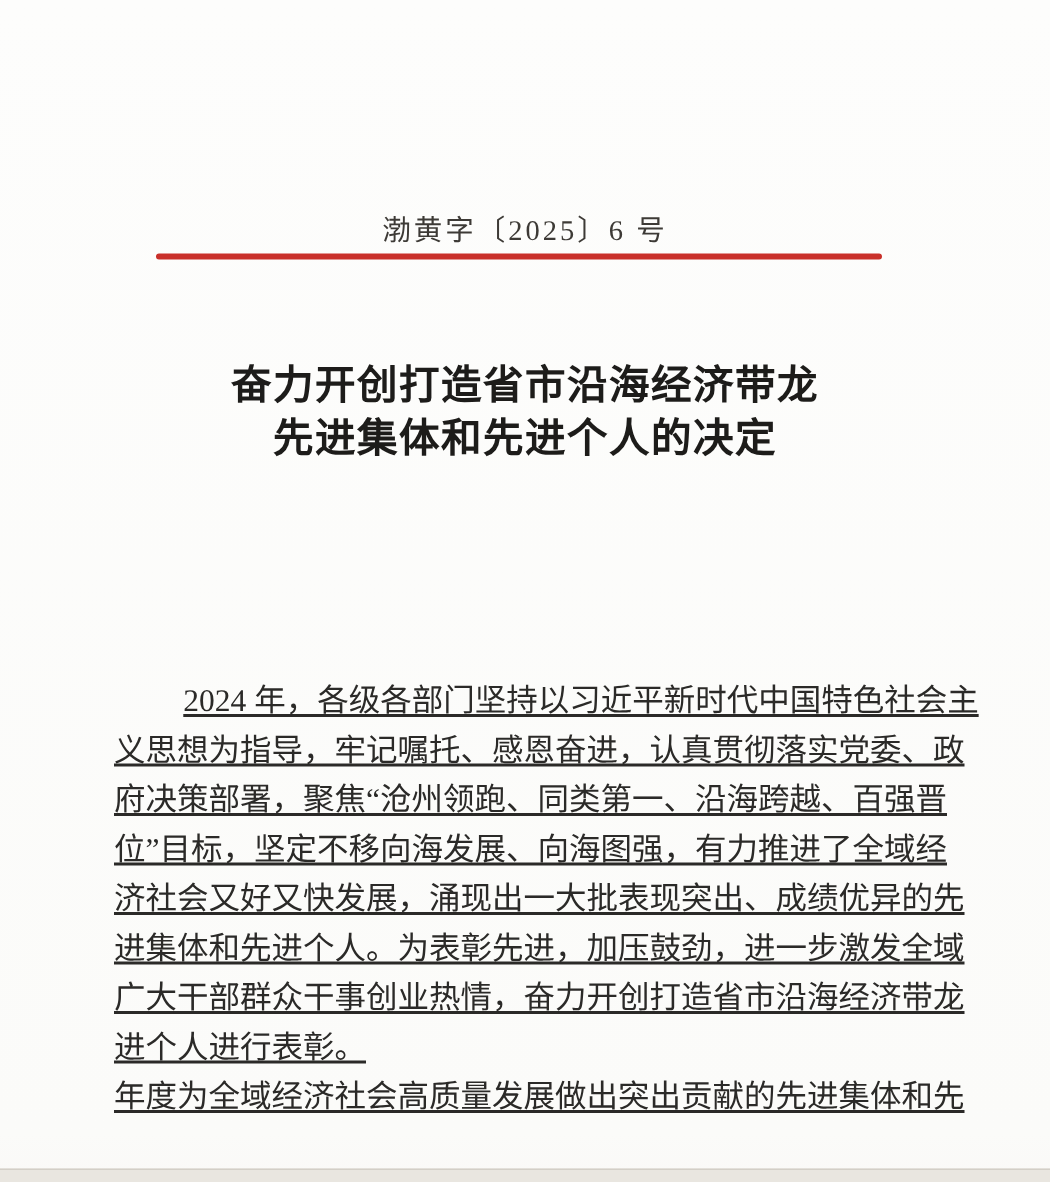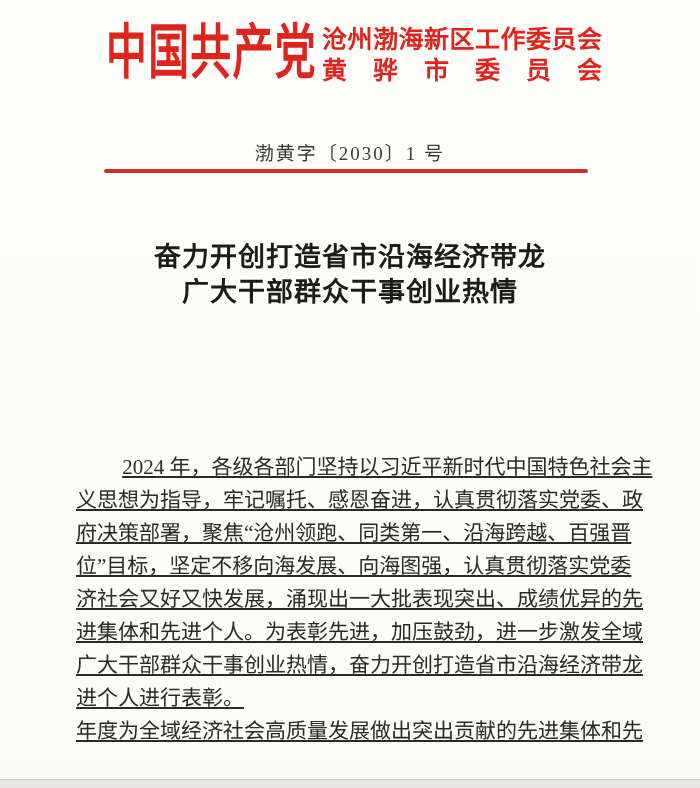--- a/index.html
+++ b/index.html
@@ -135,43 +135,36 @@
     height: 8px;
     background: #e9e6e0;
     border-top: 1px solid #d3cfc7;
   }
 </style>
 </head>
 <body>
 
 <div class="page">
 
-  <div class="masthead">
-    <div class="party-name">中国共产党</div>
-    <div class="org-block">
-      <div class="org-line">沧州渤海新区工作委员会</div>
-      <div class="org-line spread">黄骅市委员会</div>
-    </div>
-  </div>
 
-  <div class="doc-number">渤黄字〔2030〕1 号</div>
+  <div class="doc-number">渤黄字〔2025〕6 号</div>
 
   <div class="red-rule"></div>
 
   <div class="doc-title">
     <div class="t-line">奋力开创打造省市沿海经济带龙</div>
-    <div class="t-line">广大干部群众干事创业热情</div>
+    <div class="t-line">先进集体和先进个人的决定</div>
   </div>
 
 
   <div class="doc-body">
     <div class="body-line indent">2024 年，各级各部门坚持以习近平新时代中国特色社会主</div>
     <div class="body-line">义思想为指导，牢记嘱托、感恩奋进，认真贯彻落实党委、政</div>
     <div class="body-line">府决策部署，聚焦“沧州领跑、同类第一、沿海跨越、百强晋</div>
-    <div class="body-line">位”目标，坚定不移向海发展、向海图强，认真贯彻落实党委</div>
+    <div class="body-line">位”目标，坚定不移向海发展、向海图强，有力推进了全域经</div>
     <div class="body-line">济社会又好又快发展，涌现出一大批表现突出、成绩优异的先</div>
     <div class="body-line">进集体和先进个人。为表彰先进，加压鼓劲，进一步激发全域</div>
     <div class="body-line">广大干部群众干事创业热情，奋力开创打造省市沿海经济带龙</div>
     <div class="body-line last">进个人进行表彰。</div>
     <div class="body-line">年度为全域经济社会高质量发展做出突出贡献的先进集体和先</div>
   </div>
 
   <div class="bottom-edge"></div>
 
 </div>

